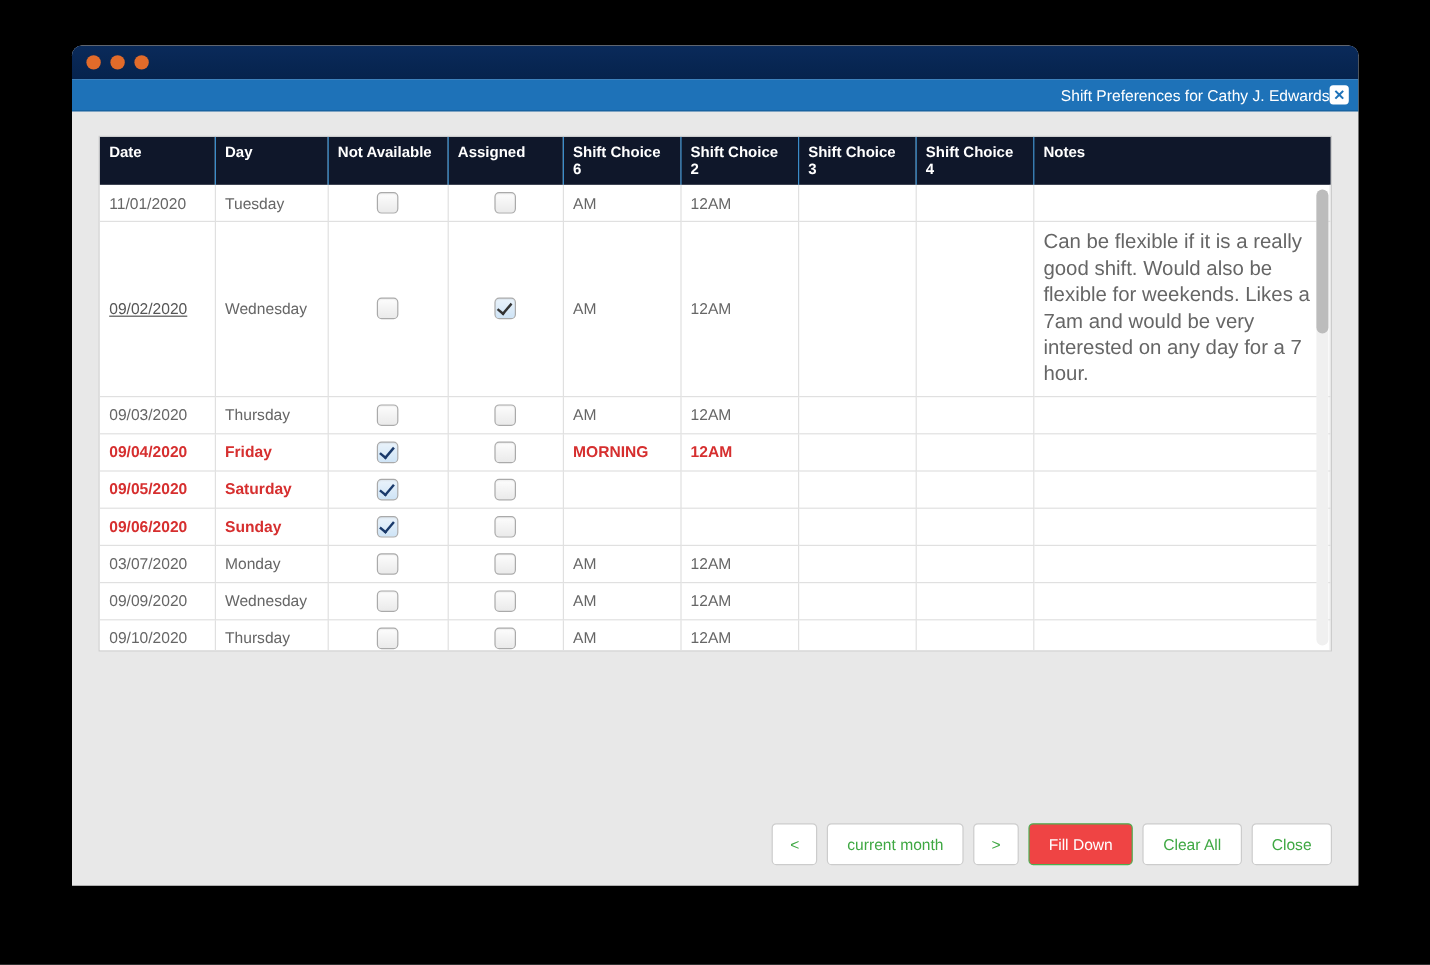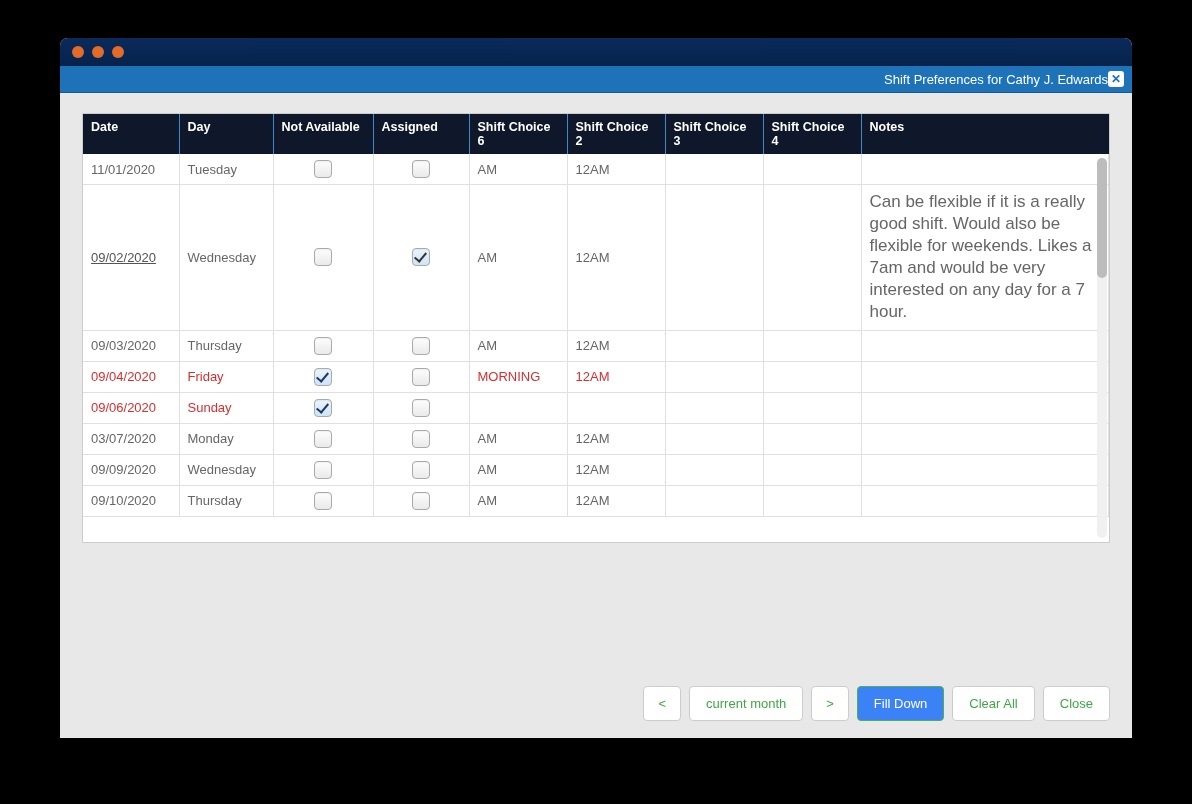--- a/index.html
+++ b/index.html
@@ -124,21 +124,21 @@
     position: absolute;
     left: 4px; top: 1px;
     width: 5px; height: 10px;
     border: solid #1a3a6b;
     border-width: 0 2px 2px 0;
     transform: rotate(40deg);
   }
   .checkbox.checked.dark::after {
     border-color: #333;
   }
-  .red { color: #d62f2f !important; }
+  .red { color: #d62f2f !important; font-weight: bold; }
   .link { text-decoration: underline; color: #555; cursor: pointer; }
   .notes-cell { font-size: 17px; line-height: 1.3; color: #666; }
   .scrollbar {
     position: absolute;
     right: 2px; top: 44px;
     width: 10px;
     height: 380px;
     background: #f0f0f0;
     border-radius: 5px;
   }
@@ -161,21 +161,21 @@
     background: #fff;
     border: 1px solid #ccc;
     border-radius: 4px;
     padding: 9px 16px;
     font-size: 13px;
     color: #3fa843;
     cursor: pointer;
   }
   .btn.nav { padding: 9px 14px; }
   .btn.primary {
-    background: #3b82f6;
+    background: #ef4444;
     color: #fff;
     border-color: #4caf50;
   }
 </style>
 </head>
 <body>
 
 <div class="window">
   <div class="mac-bar">
     <span class="mac-dot" style="background:#e26b2a"></span>
@@ -257,20 +257,31 @@
               <td class="red">Friday</td>
               <td class="center"><span class="checkbox checked"></span></td>
               <td class="center"><span class="checkbox"></span></td>
               <td class="red">MORNING</td>
               <td class="red">12AM</td>
               <td class="red"></td>
               <td class="red"></td>
               <td class="notes-cell"></td>
             </tr>
             <tr>
+              <td class="red ">09/05/2020</td>
+              <td class="red">Saturday</td>
+              <td class="center"><span class="checkbox checked"></span></td>
+              <td class="center"><span class="checkbox"></span></td>
+              <td class="red"></td>
+              <td class="red"></td>
+              <td class="red"></td>
+              <td class="red"></td>
+              <td class="notes-cell"></td>
+            </tr>
+            <tr>
               <td class="red ">09/06/2020</td>
               <td class="red">Sunday</td>
               <td class="center"><span class="checkbox checked"></span></td>
               <td class="center"><span class="checkbox"></span></td>
               <td class="red"></td>
               <td class="red"></td>
               <td class="red"></td>
               <td class="red"></td>
               <td class="notes-cell"></td>
             </tr>

